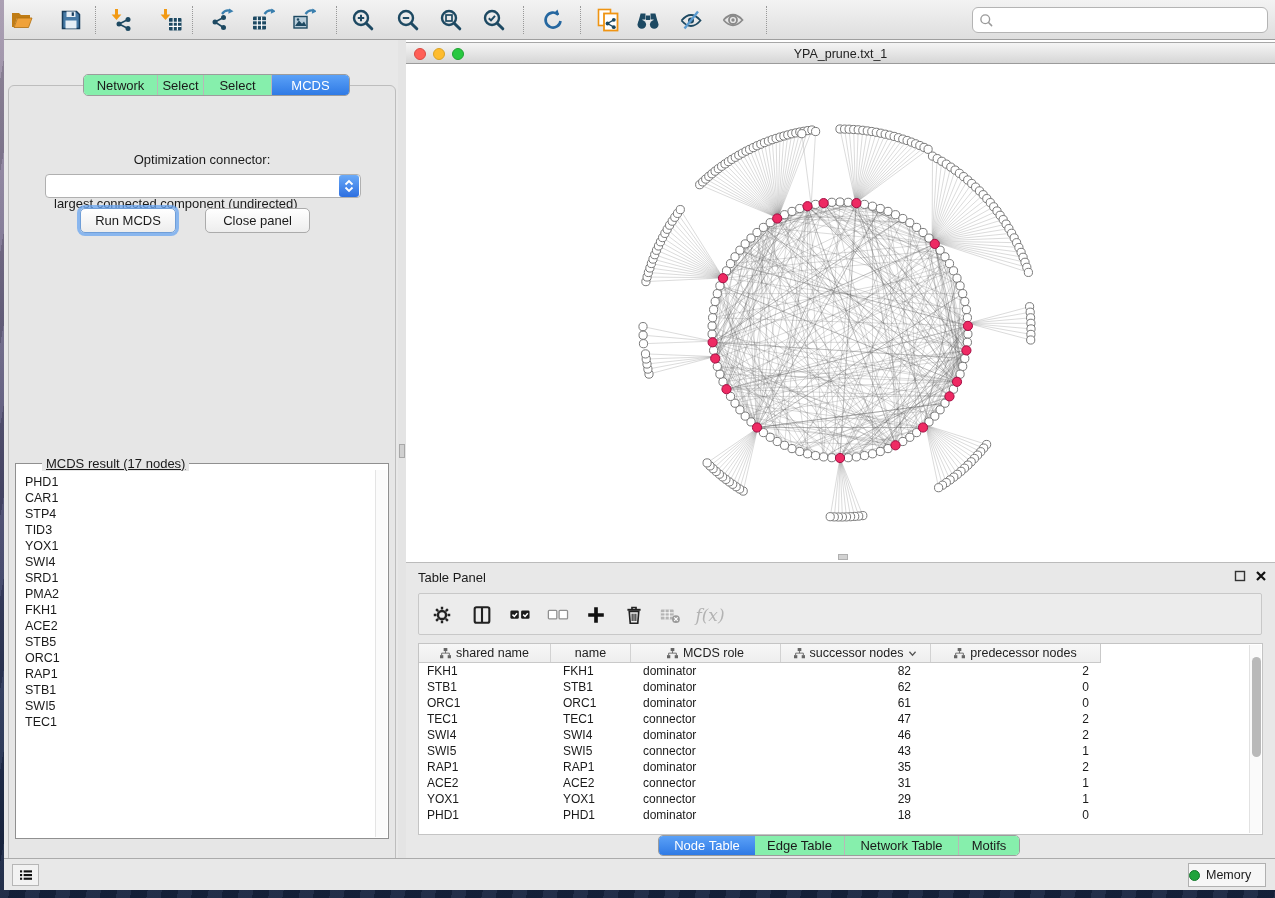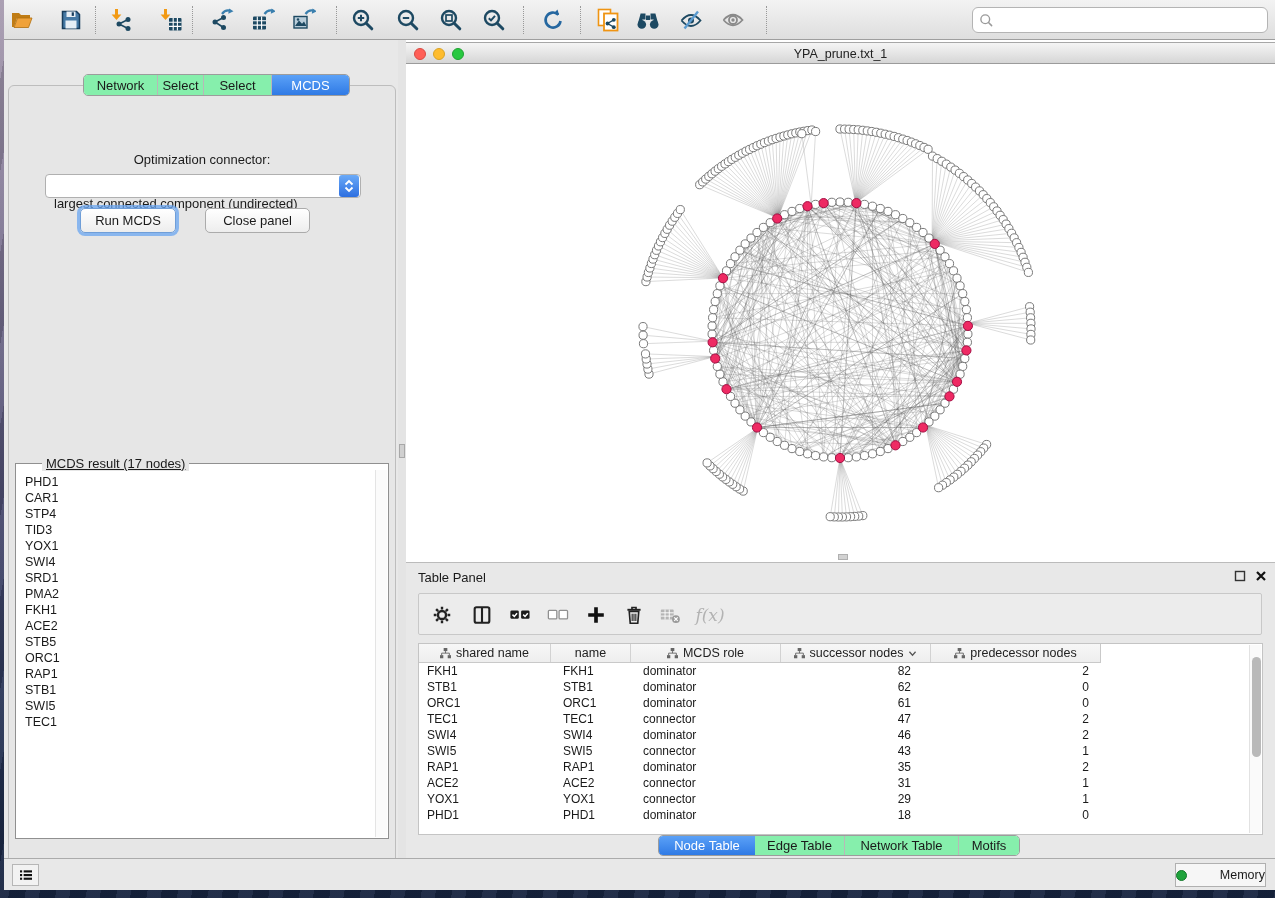--- a/index.html
+++ b/index.html
@@ -84,22 +84,22 @@
   .td.num { text-align:right; }
   .vscroll { position:absolute; right:1px; top:1px; bottom:1px; width:12px; background:#fafafa; border-left:1px solid #e2e2e2;}
   .vthumb { position:absolute; left:1.5px; top:12px; width:9px; height:100px; border-radius:5px; background:#b9b9b9; }
   .tp-tabs { position:absolute; left:252px; top:272px; height:21px; display:flex;
     border:1px solid #9c9c9c; border-radius:5px; background:#fff; overflow:hidden; }
 
   
   .status-bar { position:absolute; left:0; bottom:0; right:0; height:32px; background:#e8e8e8; border-top:1px solid #ababab; }
   .sb-btn { position:absolute; left:8px; top:5px; width:27px; height:22px; background:#f2f2f2;
     border:1px solid #b6b6b6; display:flex; align-items:center; justify-content:center; }
-  .memory-btn { position:absolute; right:9px; top:4px; width:91px; height:24px; background:#f6f6f6;
-    border:1px solid #b0b0b0; display:flex; align-items:center; justify-content:space-between; gap:6px; font-size:12.5px; }
+  .memory-btn { position:absolute; right:9px; top:4px; width:78px; height:24px; background:#f6f6f6;
+    border:1px solid #b0b0b0; display:flex; align-items:center; justify-content:flex-start; gap:6px; font-size:12.5px; }
   .mem-dot { width:11px; height:11px; border-radius:50%; background:#1fa33c; border:1px solid #12782a; }
 </style>
 </head>
 <body>
 
 <div class="wallpaper"></div>
 
 <div class="app-window">
 
   <div class="toolbar">

